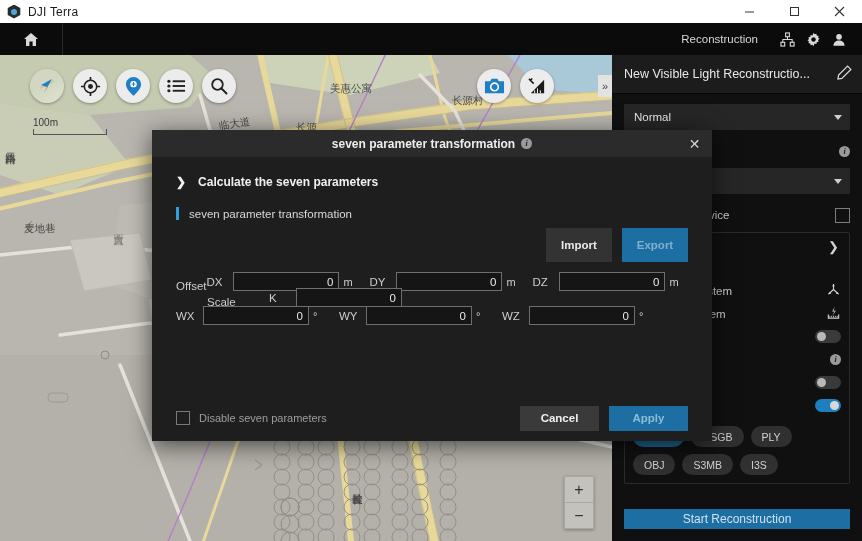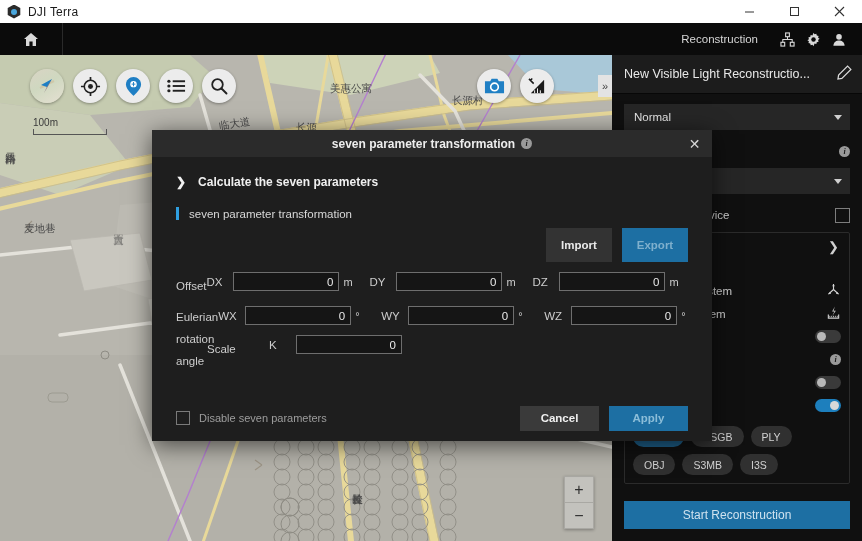--- a/index.html
+++ b/index.html
@@ -220,21 +220,21 @@
     font-size: 10.5px; display: flex; align-items: center;
   }
   .chip.sel { background: #1d5f89; color: #7fb9db; }
   .rp-footer {
     position: absolute; left: 0; bottom: 0;
     width: 250px; padding: 10px 12px 12px 12px;
     box-sizing: border-box;
     background: #101010;
   }
   .primary-btn {
-    height: 28px; background: #1d6fa3; color: #cfe2ef;
+    height: 20px; background: #1d6fa3; color: #cfe2ef;
     display: flex; align-items: center; justify-content: center;
     font-size: 12px;
   }
 
   
   .modal {
     position: absolute; left: 152px; top: 130px;
     width: 560px; height: 311px;
     background: #1e1e1e;
     box-shadow: 0 4px 22px rgba(0,0,0,.6);
@@ -746,25 +746,20 @@
           <span class="unit">m</span>
         </div>
         <div class="fgrp">
           <span class="nm">DZ</span>
           <div class="finput">0</div>
           <span class="unit">m</span>
         </div>
       </div>
 
       <div class="frow">
-        <div class="multiline-label">
-          <div>Eulerian</div>
-          <div>rotation</div>
-          <div>angle</div>
-        </div>
         <div class="fgrp">
           <span class="nm">WX</span>
           <div class="finput">0</div>
           <span class="unit">°</span>
         </div>
         <div class="fgrp">
           <span class="nm">WY</span>
           <div class="finput">0</div>
           <span class="unit">°</span>
         </div>

